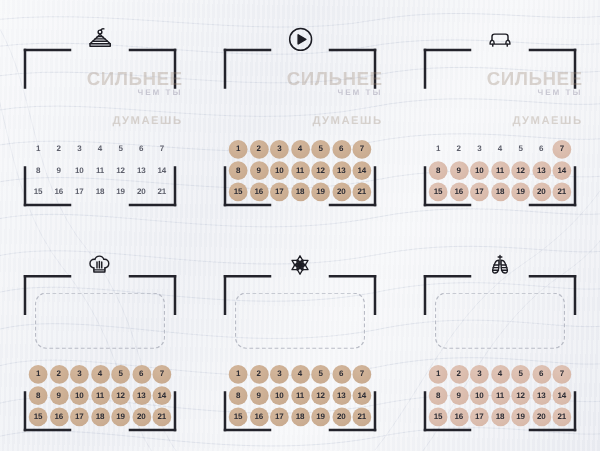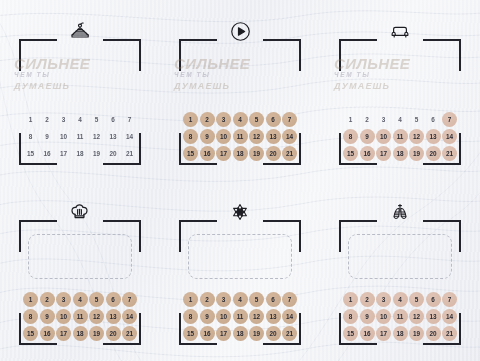--- a/index.html
+++ b/index.html
@@ -110,25 +110,24 @@
   }
   .plate.empty { height: 45px; background: transparent; }
 
   
   .wm {
     position: absolute;
     left: 50%;
     top: 56px;
     transform: translateX(-50%);
     width: 132px;
-    text-align: left;
+    text-align: right;
     z-index: 2;
     pointer-events: none;
     user-select: none;
-    font-style: italic;
   }
   .wm .l1 {
     font-size: 15px;
     font-weight: bold;
     letter-spacing: .4px;
     color: rgba(150,125,105,0.30);
     line-height: 1;
   }
   .wm .l2 {
     font-size: 6.5px;
@@ -137,21 +136,21 @@
     color: rgba(120,115,140,0.34);
     line-height: 1;
     margin-top: 1px;
   }
   .wm .l3 {
     font-size: 9px;
     font-weight: bold;
     letter-spacing: 1.2px;
     color: rgba(150,130,110,0.30);
     line-height: 1;
-    margin-top: 3px;
+    margin-top: 13px;
   }
 
   
   .tracker {
     position: absolute;
     left: 50%;
     transform: translateX(-50%);
     bottom: 20px;
     display: grid;
     grid-template-columns: repeat(7, 15px);

